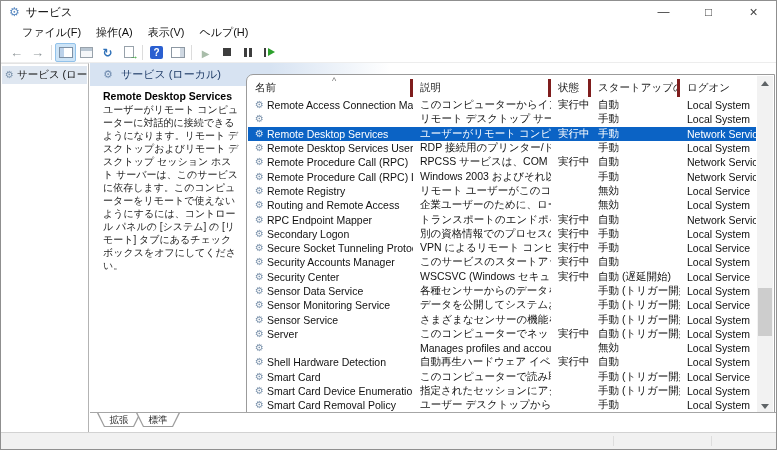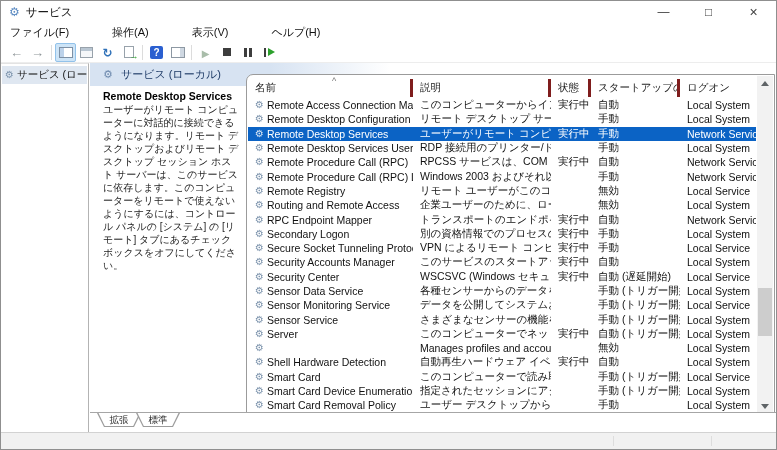--- a/index.html
+++ b/index.html
@@ -11,21 +11,21 @@
   
   .titlebar { height:22px; display:flex; align-items:center; padding-left:8px; background:#fff; }
   .app-icon { font-size:12px; color:#5a8ac2; margin-right:6px; line-height:1; }
   .title-text { font-size:11.5px; color:#111; }
   .win-controls { margin-left:auto; display:flex; height:22px; }
   .wc { width:45px; display:flex; align-items:center; justify-content:center;
         font-size:12px; color:#444; }
   .wc.close { font-size:14px; }
 
   
-  .menubar { height:19px; display:flex; align-items:center; font-size:11px; color:#111; padding-left:2px;gap:28px; }
+  .menubar { height:19px; display:flex; align-items:center; font-size:11px; color:#111; padding-left:14px; }
   .menu-item { padding:0 8px 0 7px; }
 
   
   .toolbar { height:21px; display:flex; align-items:center; padding-left:5px;
              border-bottom:1px solid #ededed; }
   .tbtn { width:21px; height:19px; display:flex; align-items:center; justify-content:center;
           border:1px solid transparent; border-radius:2px; position:relative; }
   .tbtn.active { background:#cde4f7; border-color:#92c2ea; }
   .tb-sep { width:1px; height:15px; background:#dcdcdc; margin:0 3px; }
 
@@ -220,21 +220,20 @@
               <span>Remote Access Connection Man...</span>
             </span>
             <span class="cell c1">このコンピューターからインターネット...</span>
             <span class="cell c2">実行中</span>
             <span class="cell c3">自動</span>
             <span class="cell c4">Local System</span>
           </div>
           <div class="row">
             <span class="cell c0">
               <span class="gear">⚙</span>
-              <span>Remote Desktop Configuration</span>
             </span>
             <span class="cell c1">リモート デスクトップ サービスとリモー...</span>
             <span class="cell c2"></span>
             <span class="cell c3">手動</span>
             <span class="cell c4">Local System</span>
           </div>
           <div class="row selected">
             <span class="cell c0">
               <span class="gear">⚙</span>
               <span>Remote Desktop Services</span>

